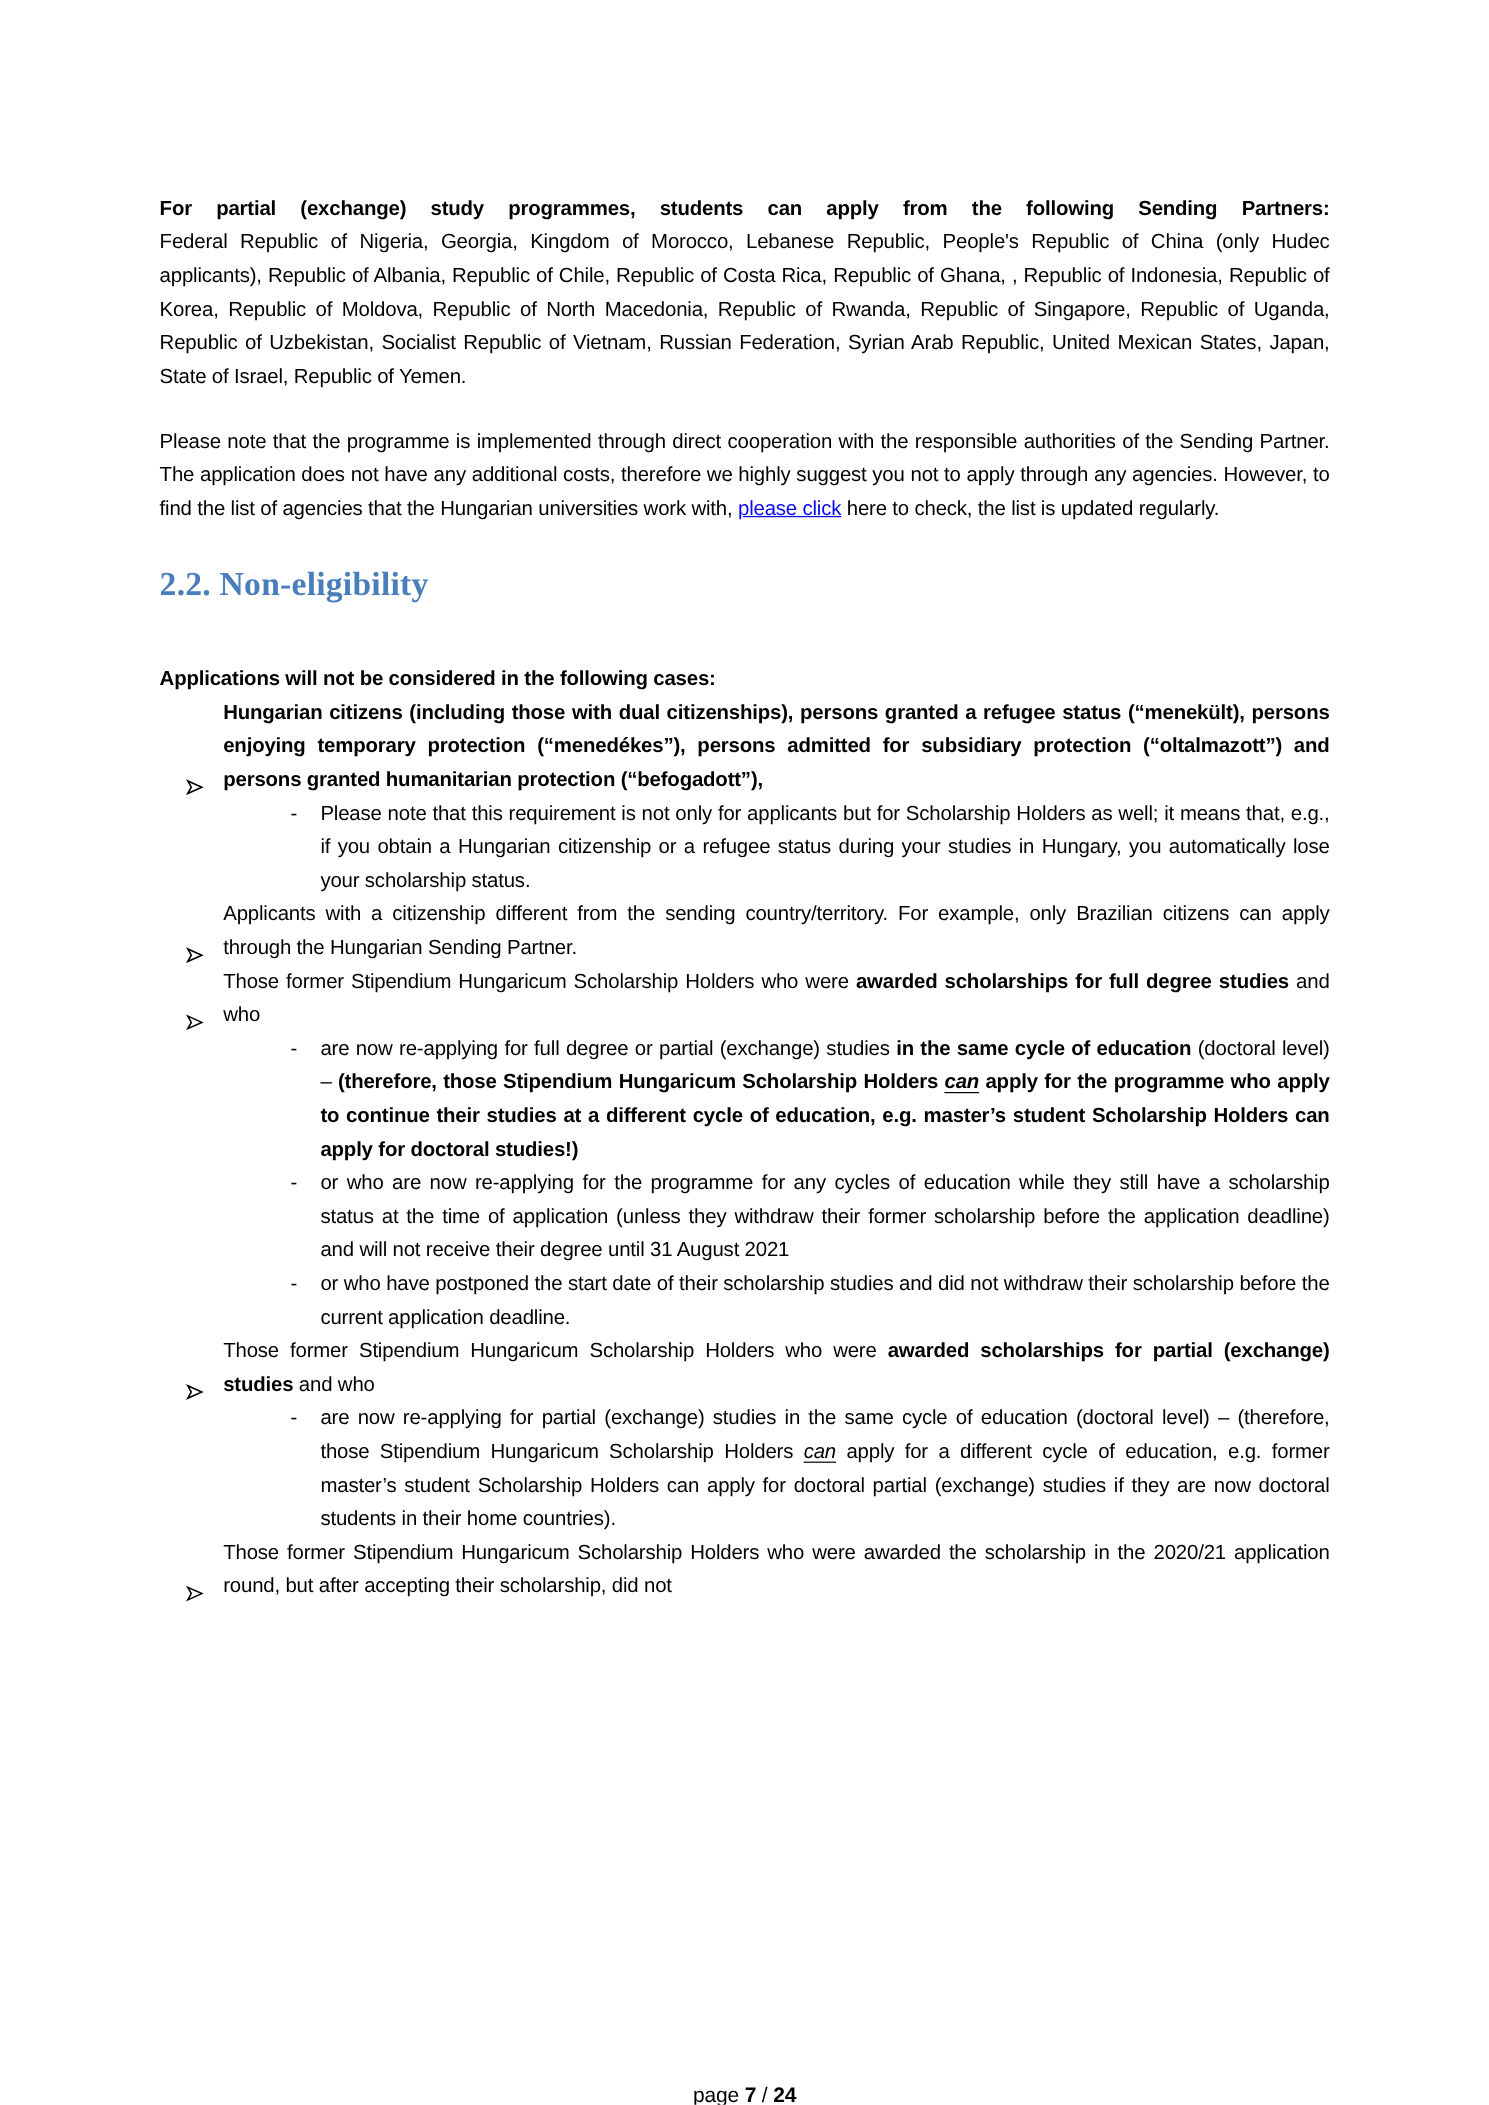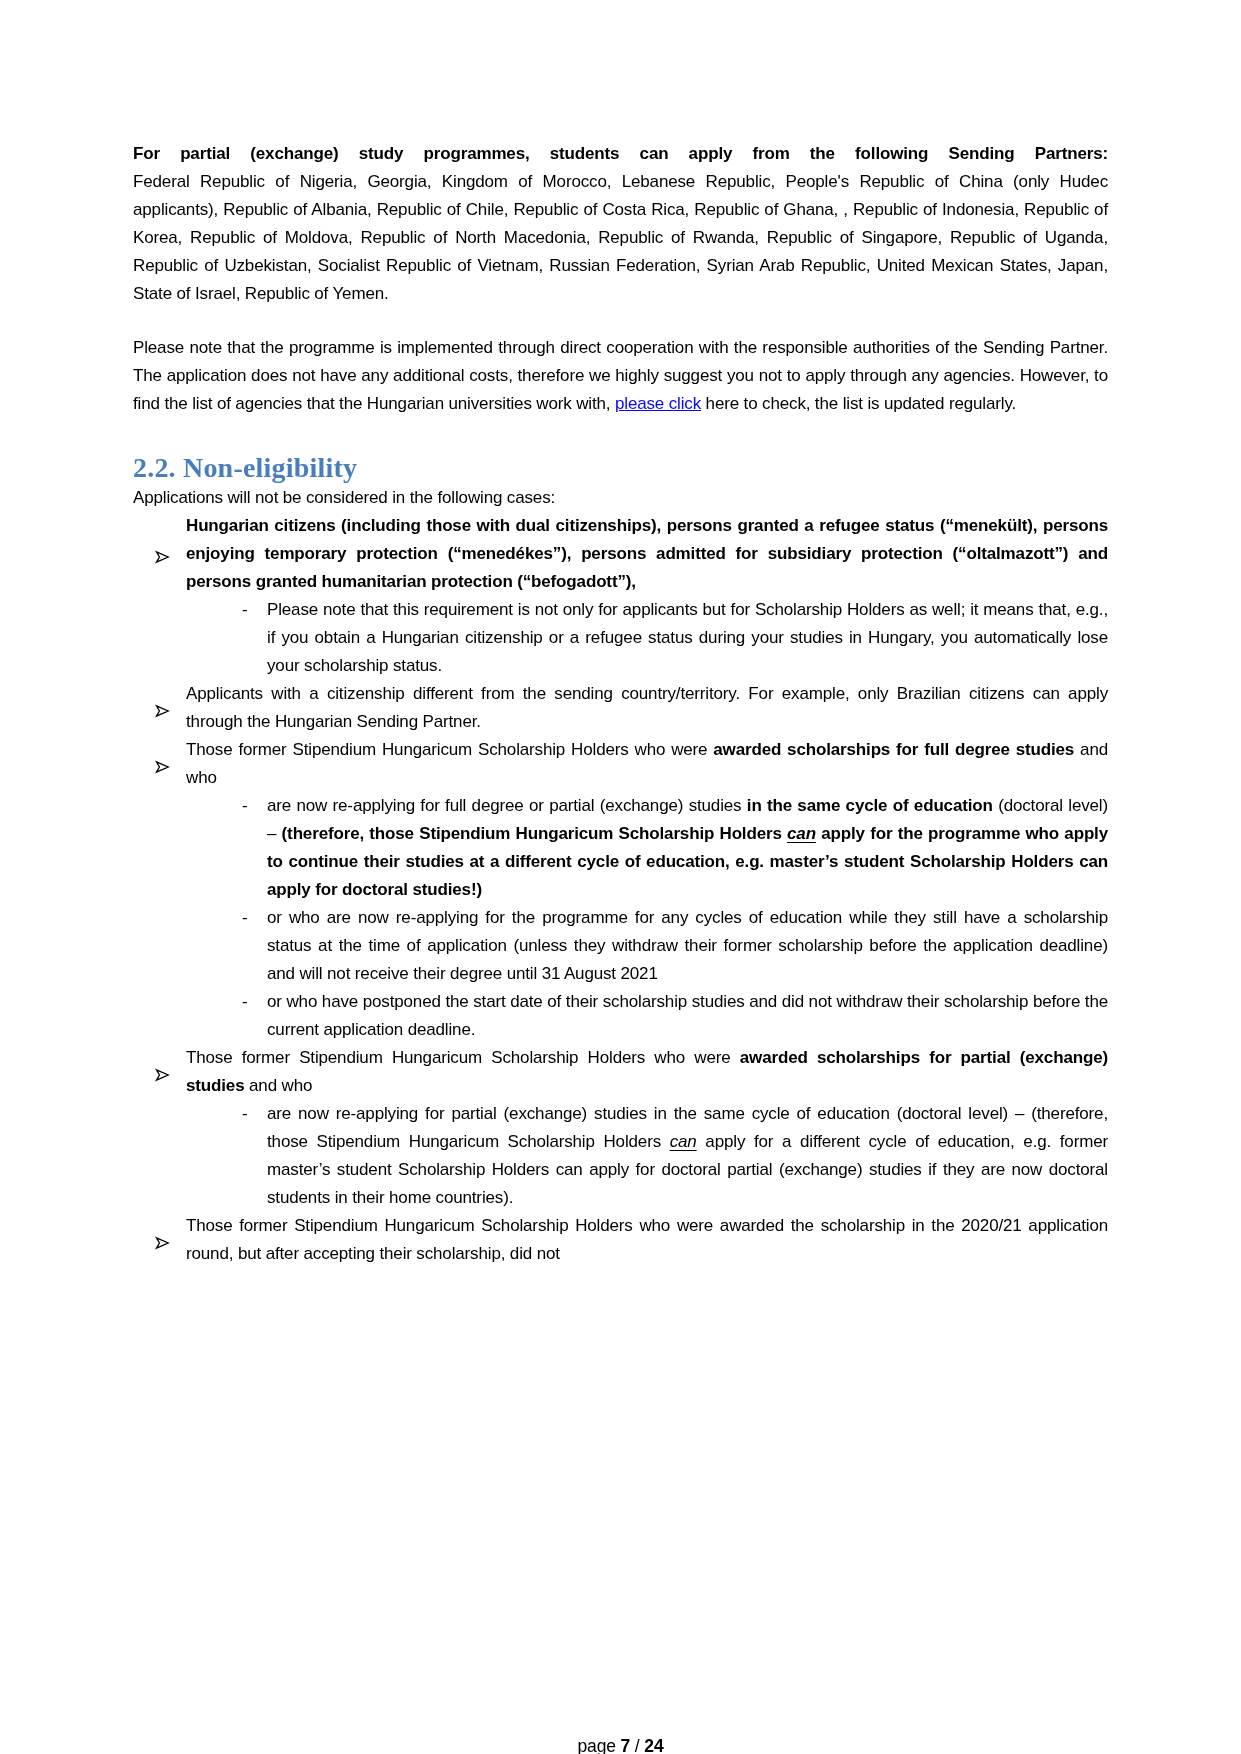--- a/index.html
+++ b/index.html
@@ -19,43 +19,45 @@
     font-size: 17px;
     letter-spacing: -0.15px;
     line-height: 28px;
     text-align: justify;
   }
   .lead-bold {
     display: block;
     font-weight: bold;
     text-align: justify;
     text-align-last: justify;
+    margin-top: 20px;
   }
   .para-agencies { margin-top: 26px; }
   .doclink {
     color: var(--link, #0000f0);
     text-decoration: underline;
     cursor: pointer;
   }
   .section-heading {
     margin-top: 34px;
     font-family: "Liberation Serif", "DejaVu Serif", serif;
     font-weight: bold;
     font-size: 28px;
     letter-spacing: 0.2px;
     color: var(--accent, #4a7ebb);
   }
   .cases-intro {
+    margin-top: 48px;
     font-size: 17px;
     letter-spacing: -0.15px;
     line-height: 28px;
-    font-weight: normal;
+    font-weight: bold;
   }
   .bullet-list { margin-top: 0; }
-  .bullet-item { display: flex; align-items: center; }
+  .bullet-item { display: flex; align-items: flex-end; }
   .bullet-marker {
     flex: none;
     width: 53px;
     padding-left: 21px;
     padding-top: 6px;
   }
   .bullet-marker svg { display: block; }
   .sub-item { display: flex; align-items: flex-start; margin-left: 109px; }
   .sub-marker {
     flex: none;

